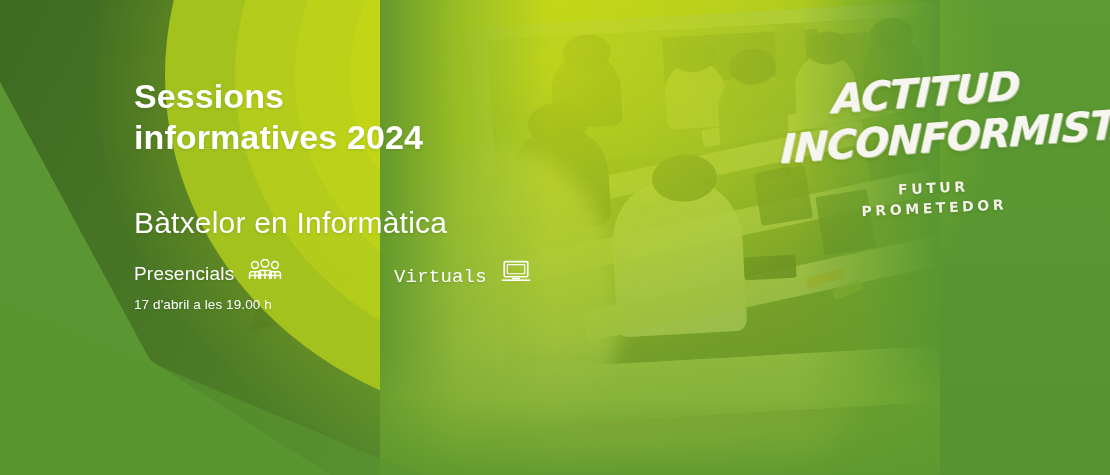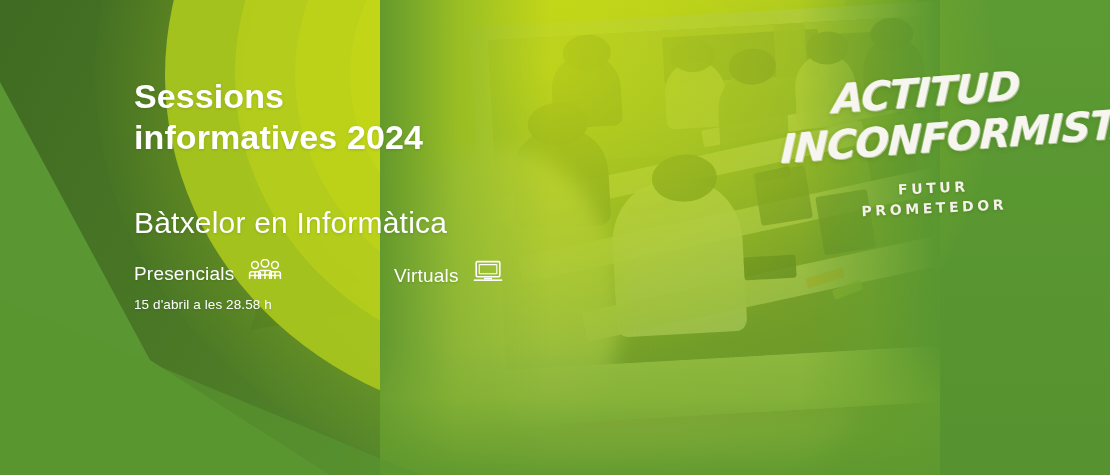--- a/index.html
+++ b/index.html
@@ -237,21 +237,21 @@
     margin:47px 0 0 0;
     letter-spacing:.2px;
     text-shadow:0 1px 3px rgba(40,70,15,.18);
   }
 
   .sessions{
     position:absolute;left:134px;top:259px;width:440px;
     display:flex;
   }
   .session{width:260px;}
-  .session.second{width:auto;}
+  .session.second{width:auto;font-family:Liberation Mono, monospace;}
   .session-row{display:flex;align-items:flex-end;gap:14px;}
   .session-title{
     color:#fff;font-size:19px;font-weight:400;letter-spacing:.2px;
     text-shadow:0 1px 2px rgba(40,70,15,.2);
   }
   .session-date{
     color:#fff;font-size:13.5px;font-weight:400;margin-top:12px;
     letter-spacing:.1px;
     text-shadow:0 1px 2px rgba(40,70,15,.2);
   }
@@ -394,21 +394,21 @@
             <path d="M1.6 16.4h10.8M7 12.8V20"></path>
             <circle cx="27" cy="6" r="3.4"></circle>
             <path d="M21.6 20v-5.2a2 2 0 0 1 2-2h6.8a2 2 0 0 1 2 2V20"></path>
             <path d="M21.6 16.4h10.8M27 12.8V20"></path>
             <circle cx="17" cy="4.2" r="3.8"></circle>
             <path d="M10.8 20v-6.4a2.2 2.2 0 0 1 2.2-2.2h8a2.2 2.2 0 0 1 2.2 2.2V20"></path>
             <path d="M10.8 16h12.4M17 11.4V20"></path>
           </svg>
         </span>
       </div>
-      <div class="session-date">15 d'abril a les 28.58 h</div>
+      <div class="session-date">17 d'abril a les 19.00 h</div>
     </div>
 
     <div class="session second">
       <div class="session-row">
         <span class="session-title">Virtuals</span>
         <span class="icon">
           <svg width="30" height="24" viewBox="0 0 30 24" fill="none" stroke="#ffffff" stroke-width="1.6">
             <rect x="3.2" y="2.6" width="23.6" height="15.2" rx="1.2"></rect>
             <rect x="6.2" y="5.6" width="17.6" height="9.2" rx="0.6" stroke-width="1.1"></rect>
             <path d="M0.8 21.2h28.4"></path>

